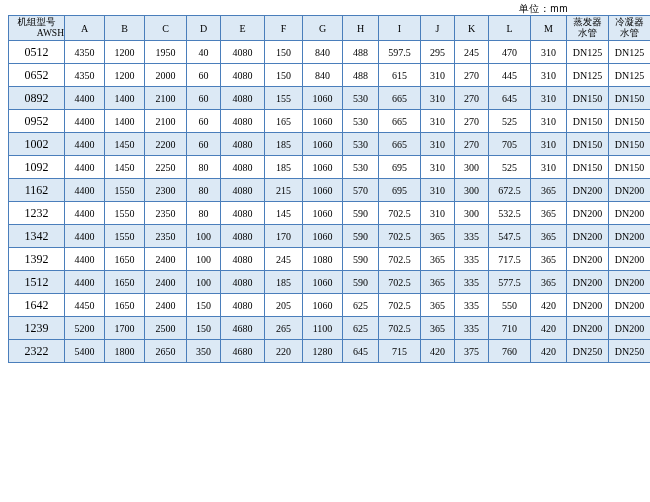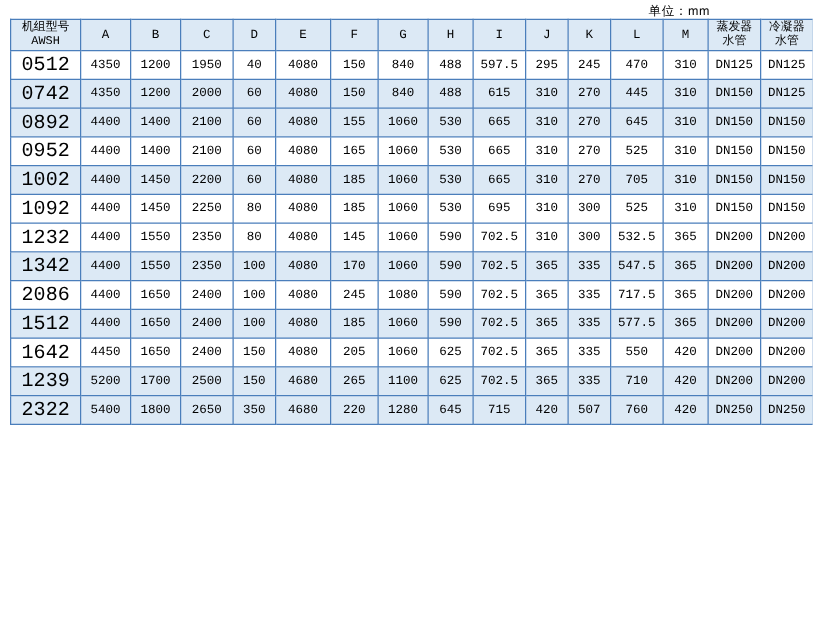--- a/index.html
+++ b/index.html
@@ -34,21 +34,21 @@
     position: absolute;
     top: 15px;
     left: 8px;
     width: 634px;
   }
   table.spec {
     border-collapse: collapse;
     width: 634px;
     table-layout: fixed;
     font-size: 10px;
-    font-family: Liberation Mono, monospace;
+    font-family: Liberation Serif, serif;
   }
   table.spec td, table.spec th {
     border: 1px solid #4a7ebb;
     text-align: center;
     vertical-align: middle;
     padding: 0;
     height: 22px;
     color: #000;
     font-weight: normal;
     overflow: hidden;
@@ -58,35 +58,35 @@
     background: #dce9f5;
     height: 30px;
     font-size: 10px;
   }
   thead th.corner {
     line-height: 1.15;
     font-size: 9.5px;
     padding: 1px 0;
   }
   thead th.corner .l1 { display:block; text-align:center; }
-  thead th.corner .l2 { display:block; text-align:center; }
+  thead th.corner .l2 { display:block; text-align:right; }
   thead th.two-line {
     line-height: 1.15;
     font-size: 9.5px;
     margin-top: 32px;
   }
   thead th.two-line span { display:block; }
   tbody tr.odd td {
     background: #ffffff;
   }
   tbody tr.even td {
     background: #dce9f5;
   }
   tbody td.model {
-    font-size: 16px;
+    font-size: 12px;
   }
   
   col.c-model { width: 56px; }
   col.c-a { width: 40px; }
   col.c-b { width: 40px; }
   col.c-c { width: 42px; }
   col.c-d { width: 34px; }
   col.c-e { width: 44px; }
   col.c-f { width: 38px; }
   col.c-g { width: 40px; }
@@ -167,36 +167,36 @@
             <td>840</td>
             <td>488</td>
             <td>597.5</td>
             <td>295</td>
             <td>245</td>
             <td>470</td>
             <td>310</td>
             <td>DN125</td>
             <td>DN125</td>
           </tr>
-          <tr class="even">
-            <td class="model">0742</td>
+          <tr class="odd">
+            <td class="model">0652</td>
             <td>4350</td>
             <td>1200</td>
             <td>2000</td>
             <td>60</td>
             <td>4080</td>
             <td>150</td>
             <td>840</td>
             <td>488</td>
             <td>615</td>
             <td>310</td>
             <td>270</td>
             <td>445</td>
             <td>310</td>
-            <td>DN150</td>
+            <td>DN125</td>
             <td>DN125</td>
           </tr>
           <tr class="even">
             <td class="model">0892</td>
             <td>4400</td>
             <td>1400</td>
             <td>2100</td>
             <td>60</td>
             <td>4080</td>
             <td>155</td>
@@ -257,20 +257,38 @@
             <td>1060</td>
             <td>530</td>
             <td>695</td>
             <td>310</td>
             <td>300</td>
             <td>525</td>
             <td>310</td>
             <td>DN150</td>
             <td>DN150</td>
           </tr>
+          <tr class="even">
+            <td class="model">1162</td>
+            <td>4400</td>
+            <td>1550</td>
+            <td>2300</td>
+            <td>80</td>
+            <td>4080</td>
+            <td>215</td>
+            <td>1060</td>
+            <td>570</td>
+            <td>695</td>
+            <td>310</td>
+            <td>300</td>
+            <td>672.5</td>
+            <td>365</td>
+            <td>DN200</td>
+            <td>DN200</td>
+          </tr>
           <tr class="odd">
             <td class="model">1232</td>
             <td>4400</td>
             <td>1550</td>
             <td>2350</td>
             <td>80</td>
             <td>4080</td>
             <td>145</td>
             <td>1060</td>
             <td>590</td>
@@ -294,21 +312,21 @@
             <td>590</td>
             <td>702.5</td>
             <td>365</td>
             <td>335</td>
             <td>547.5</td>
             <td>365</td>
             <td>DN200</td>
             <td>DN200</td>
           </tr>
           <tr class="odd">
-            <td class="model">2086</td>
+            <td class="model">1392</td>
             <td>4400</td>
             <td>1650</td>
             <td>2400</td>
             <td>100</td>
             <td>4080</td>
             <td>245</td>
             <td>1080</td>
             <td>590</td>
             <td>702.5</td>
             <td>365</td>
@@ -377,21 +395,21 @@
             <td>5400</td>
             <td>1800</td>
             <td>2650</td>
             <td>350</td>
             <td>4680</td>
             <td>220</td>
             <td>1280</td>
             <td>645</td>
             <td>715</td>
             <td>420</td>
-            <td>507</td>
+            <td>375</td>
             <td>760</td>
             <td>420</td>
             <td>DN250</td>
             <td>DN250</td>
           </tr>
         </tbody>
     </table>
   </div>
 
 </div>

